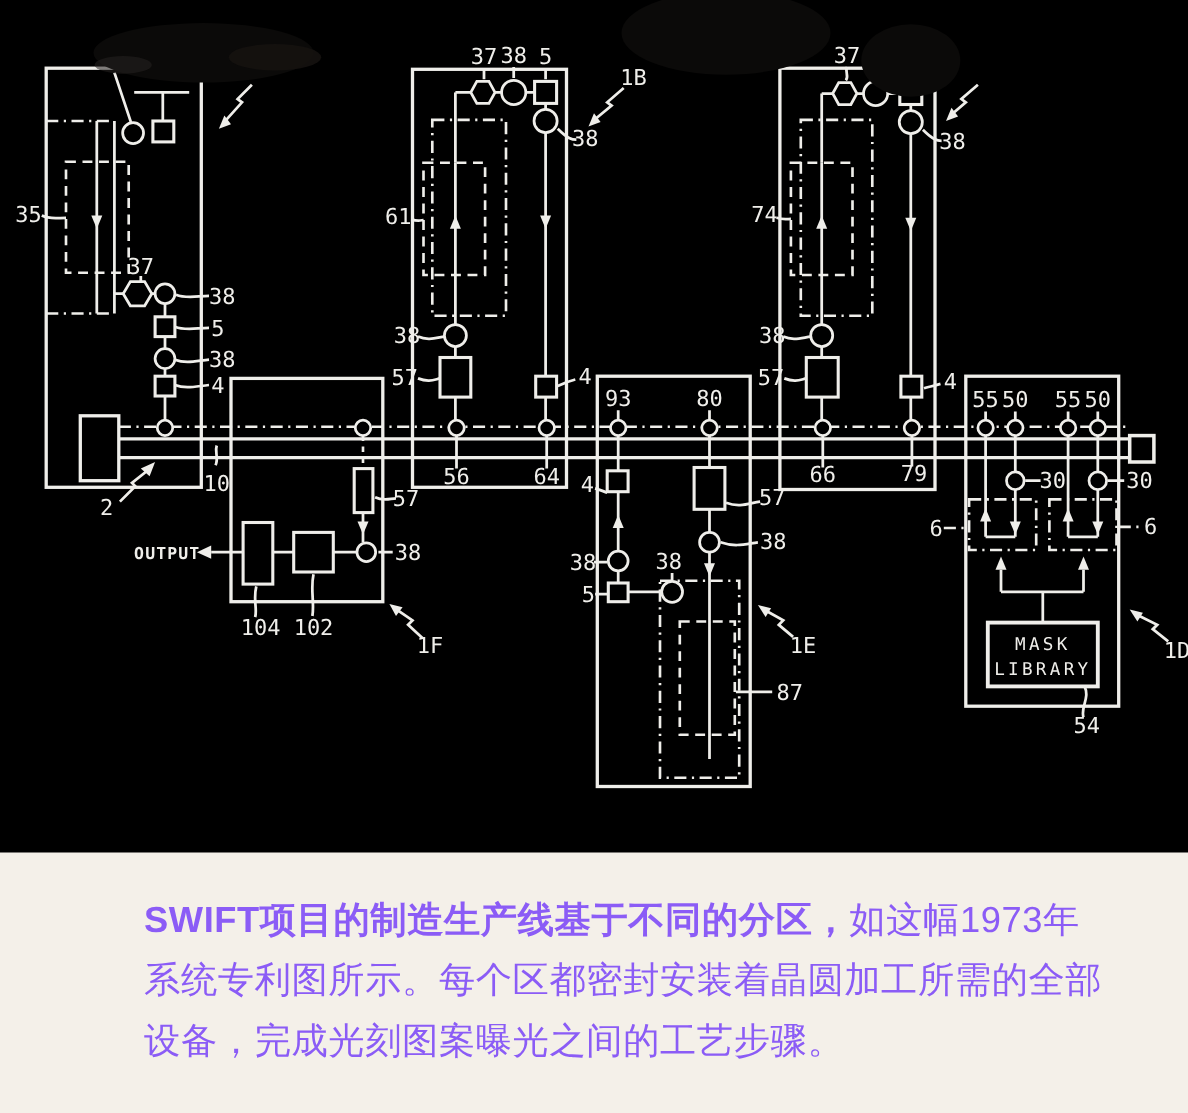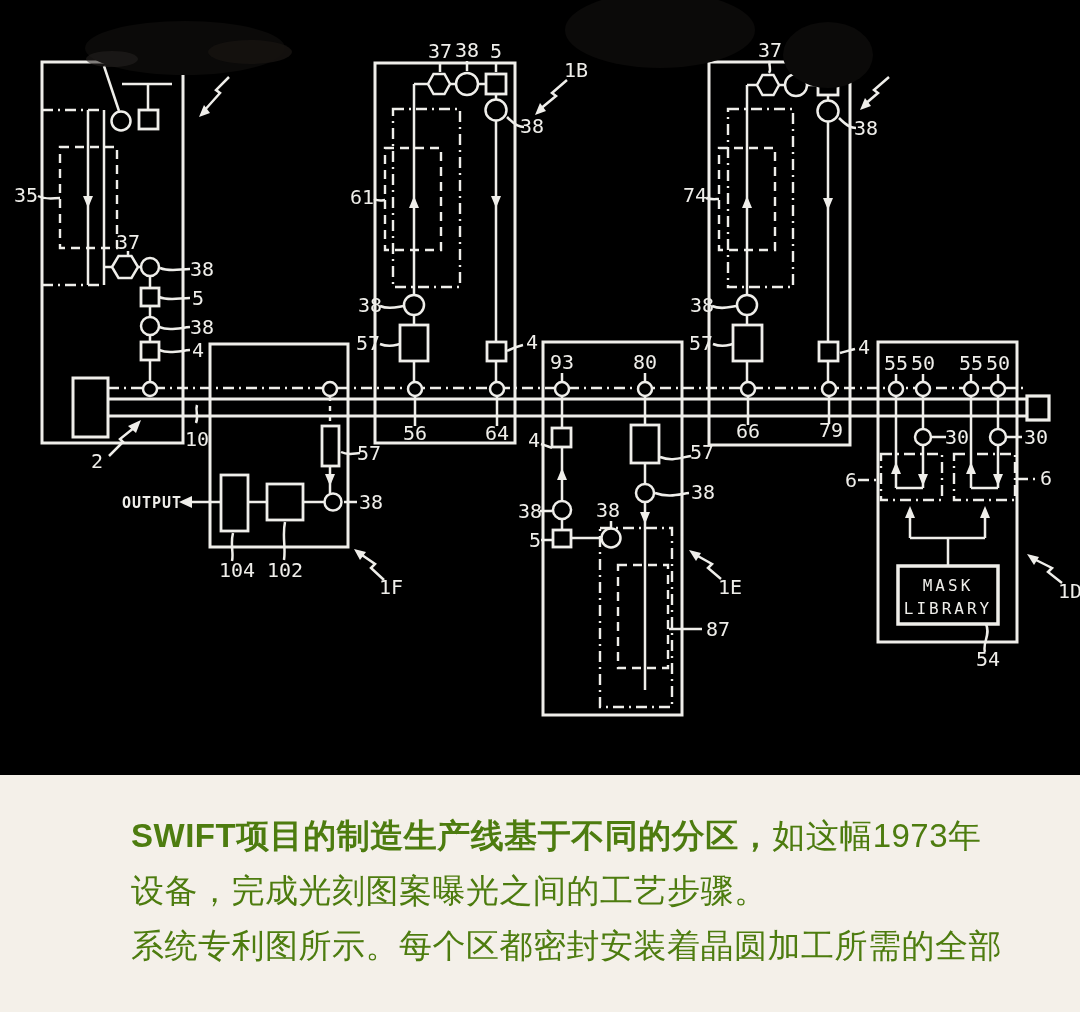--- a/index.html
+++ b/index.html
@@ -12,21 +12,21 @@
   .ln3{stroke:#efeeea;stroke-width:3;fill:none;}
   .dd{stroke:#efeeea;stroke-width:2.4;fill:none;stroke-dasharray:11 5 2 5;}
   .dsh{stroke:#efeeea;stroke-width:2.4;fill:none;stroke-dasharray:9 6;}
   .dot{stroke:#efeeea;stroke-width:2.4;fill:none;stroke-dasharray:5 5;}
   .bx{stroke:#efeeea;stroke-width:2.8;fill:#000;}
   .zbx{stroke:#efeeea;stroke-width:3;fill:none;}
   .ah{fill:#efeeea;stroke:none;}
   .cir{stroke:#efeeea;stroke-width:2.5;fill:#000;}
   .caption{position:relative;width:1080px;height:237px;background:#f4f0e9;box-sizing:border-box;
            padding:33px 60px 0 131px;}
-  .caption .cline{font-size:33px;line-height:55px;color:#4d7c0f;letter-spacing:0.5px;white-space:nowrap;}
+  .caption .cline{font-size:33px;line-height:55px;color:#8b5cf6;letter-spacing:0.5px;white-space:nowrap;}
   .caption b{font-weight:700;}
 </style>
 </head>
 <body>
 
 <svg id="diagram" width="1080" height="775" viewBox="0 0 1080 775">
 
   <g>
     <path class="dd" d="M108 388 H1026"></path>
     <path class="ln3" d="M108 399 H1027 M108 416 H1027"></path>
@@ -264,15 +264,15 @@
     <ellipse cx="185" cy="48" rx="100" ry="27" fill="#0b0a09"></ellipse>
     <ellipse cx="112" cy="59" rx="26" ry="8" fill="#262220" opacity="0.55"></ellipse>
     <ellipse cx="250" cy="52" rx="42" ry="12" fill="#15120f" opacity="0.9"></ellipse>
     <ellipse cx="660" cy="30" rx="95" ry="38" fill="#0b0a09"></ellipse>
     <ellipse cx="828" cy="55" rx="45" ry="33" fill="#0b0a09"></ellipse>
   </g>
 </svg>
 
 <div class="caption">
   <div class="cline"><b>SWIFT项目的制造生产线基于不同的分区，</b><span>如这幅1973年</span></div>
+  <div class="cline">系统专利图所示。每个区都密封安装着晶圆加工所需的全部</div>
   <div class="cline">设备，完成光刻图案曝光之间的工艺步骤。</div>
-  <div class="cline">系统专利图所示。每个区都密封安装着晶圆加工所需的全部</div>
 </div>
 
 </body></html>

